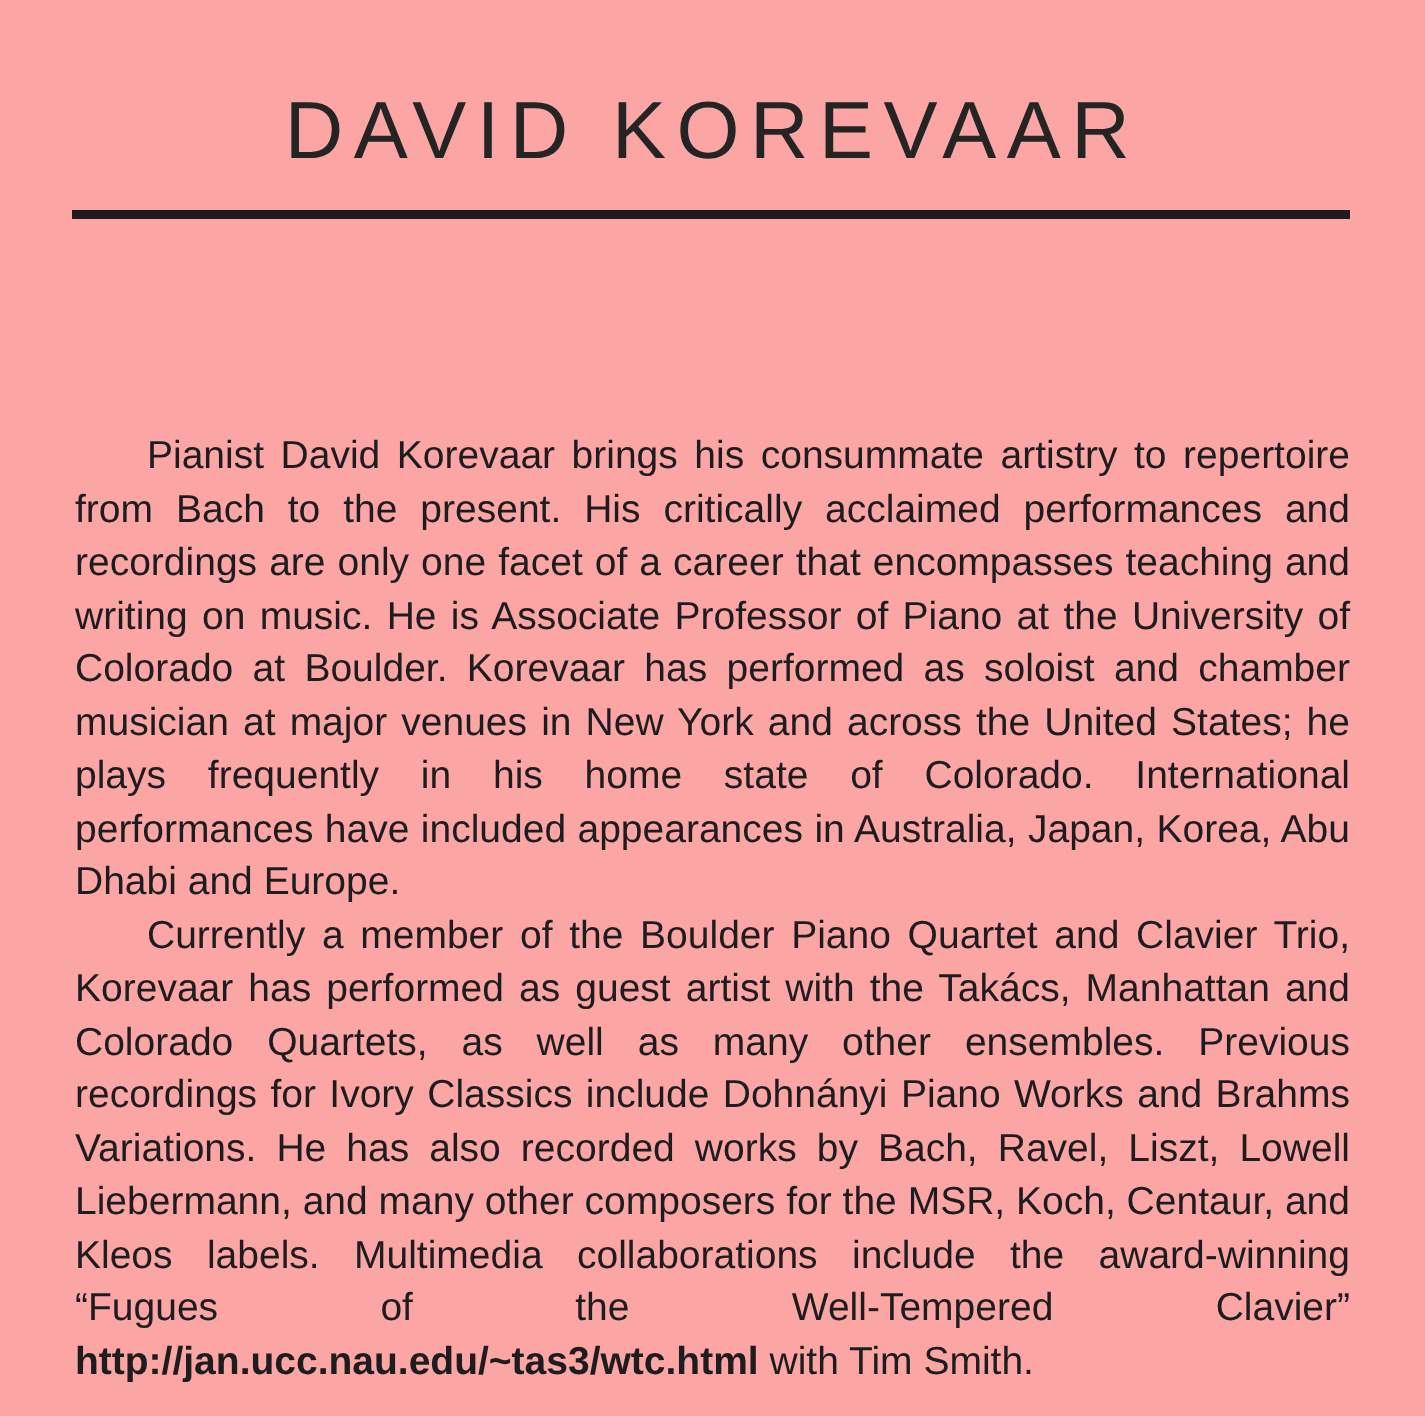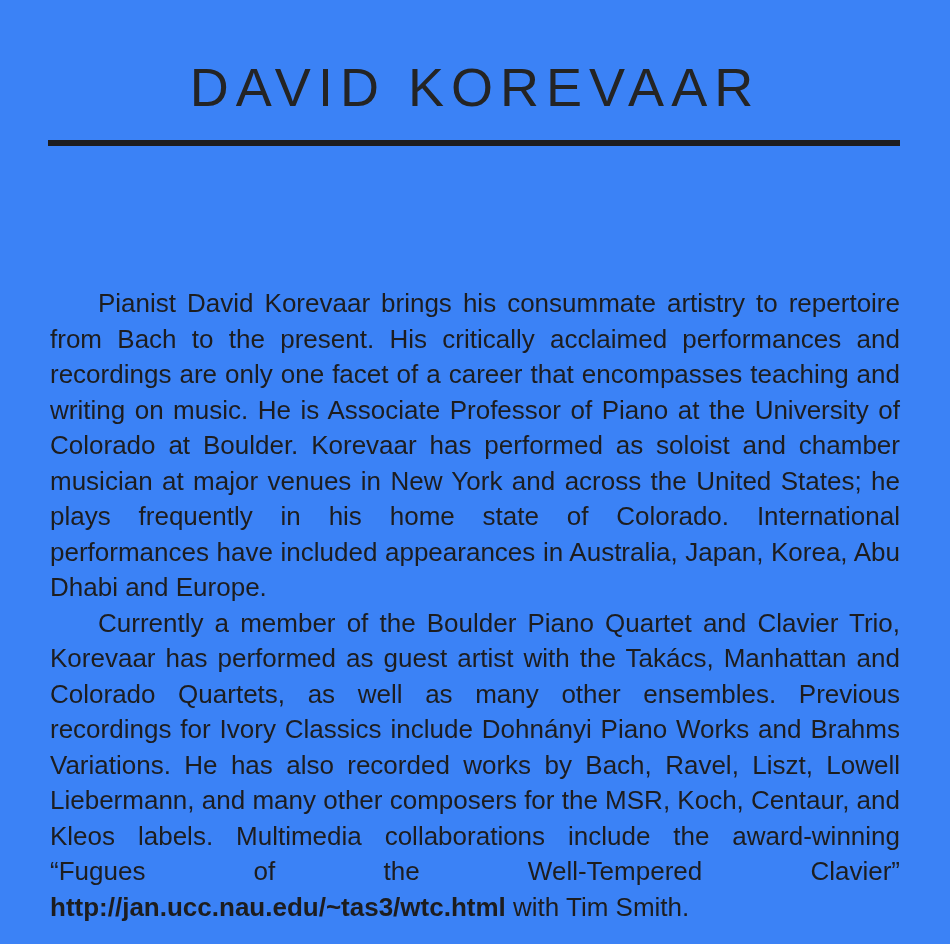--- a/index.html
+++ b/index.html
@@ -4,21 +4,21 @@
 <style>
   html, body {
     margin: 0;
     padding: 0;
     background: #ffffff;
   }
   .page {
     position: relative;
     width: 950px;
     height: 944px;
-    background: #3b82f6;
+    background: #fca5a5;
     overflow: hidden;
     font-family: "Liberation Serif", serif;
     color: #1d1d1f;
   }
   .page-title {
     position: absolute;
     top: 56px;
     left: 0;
     right: 0;
     text-align: center;

